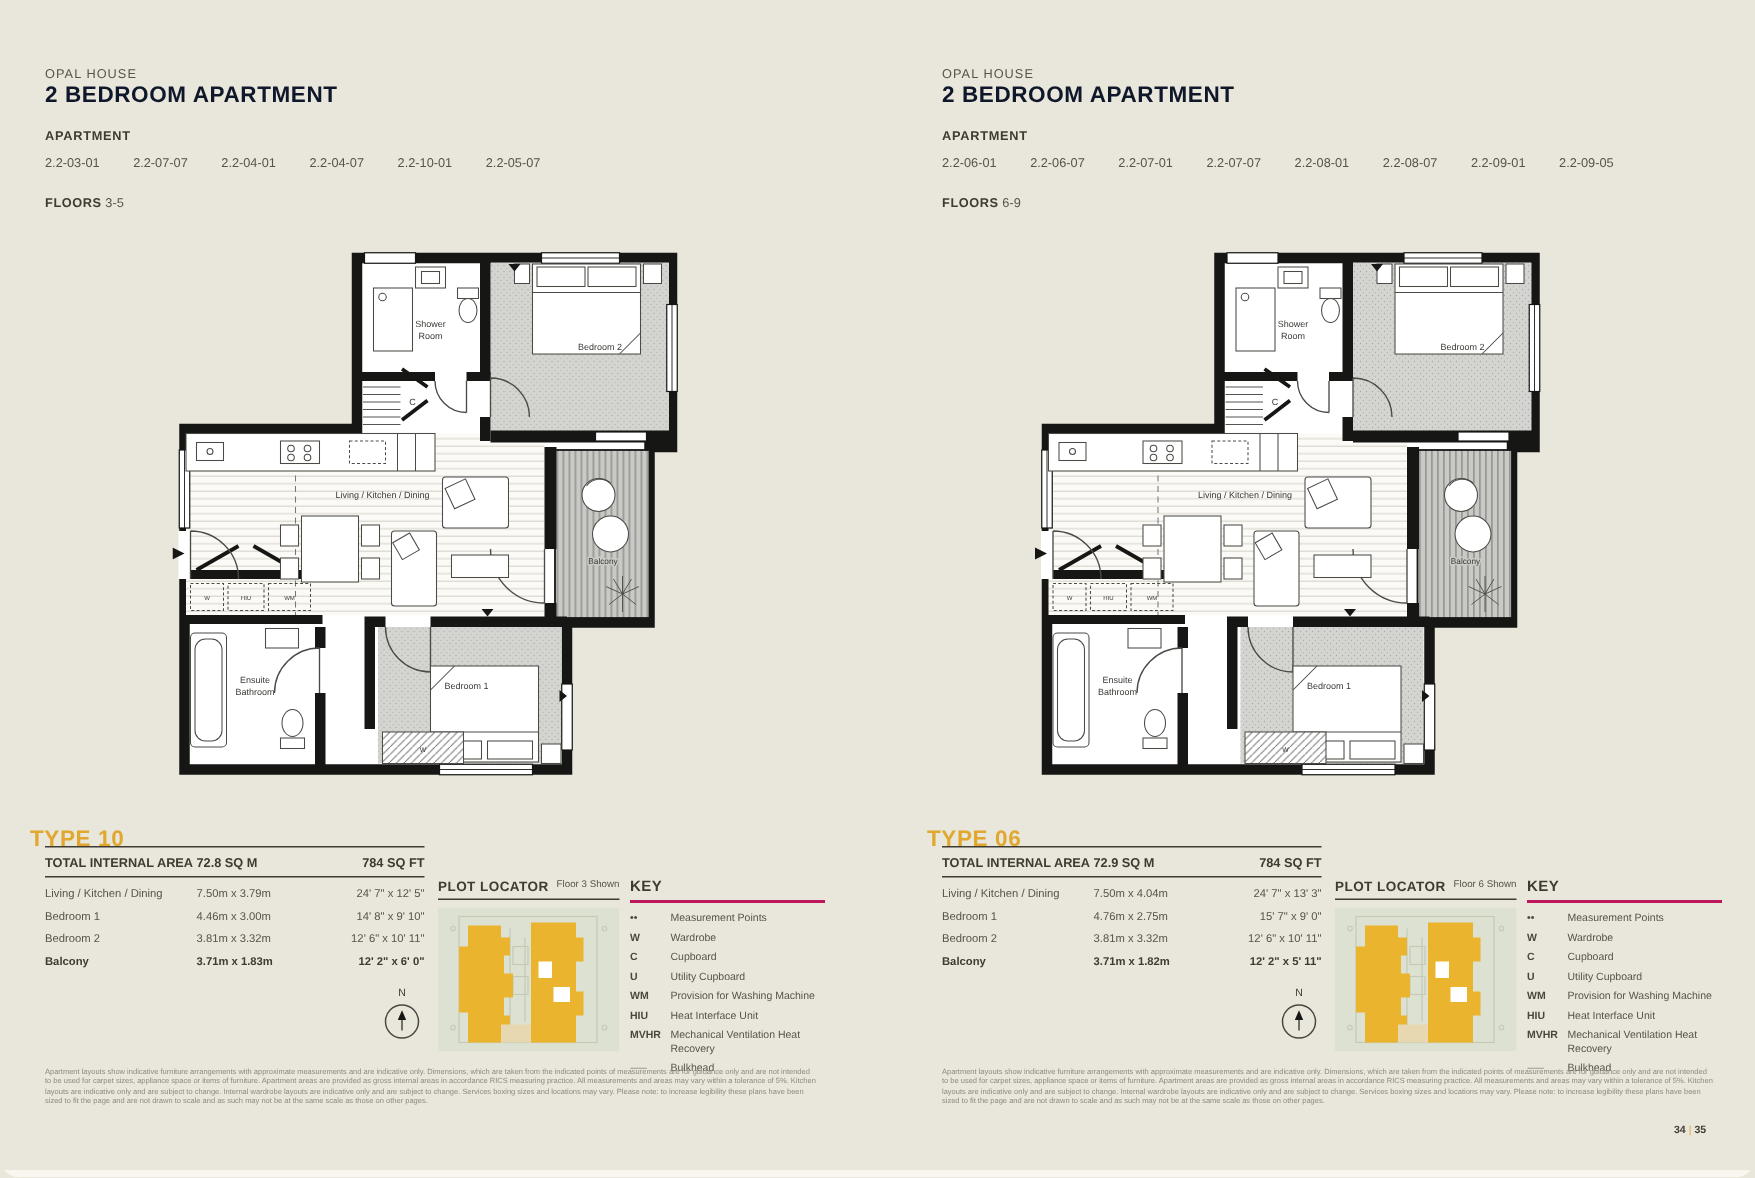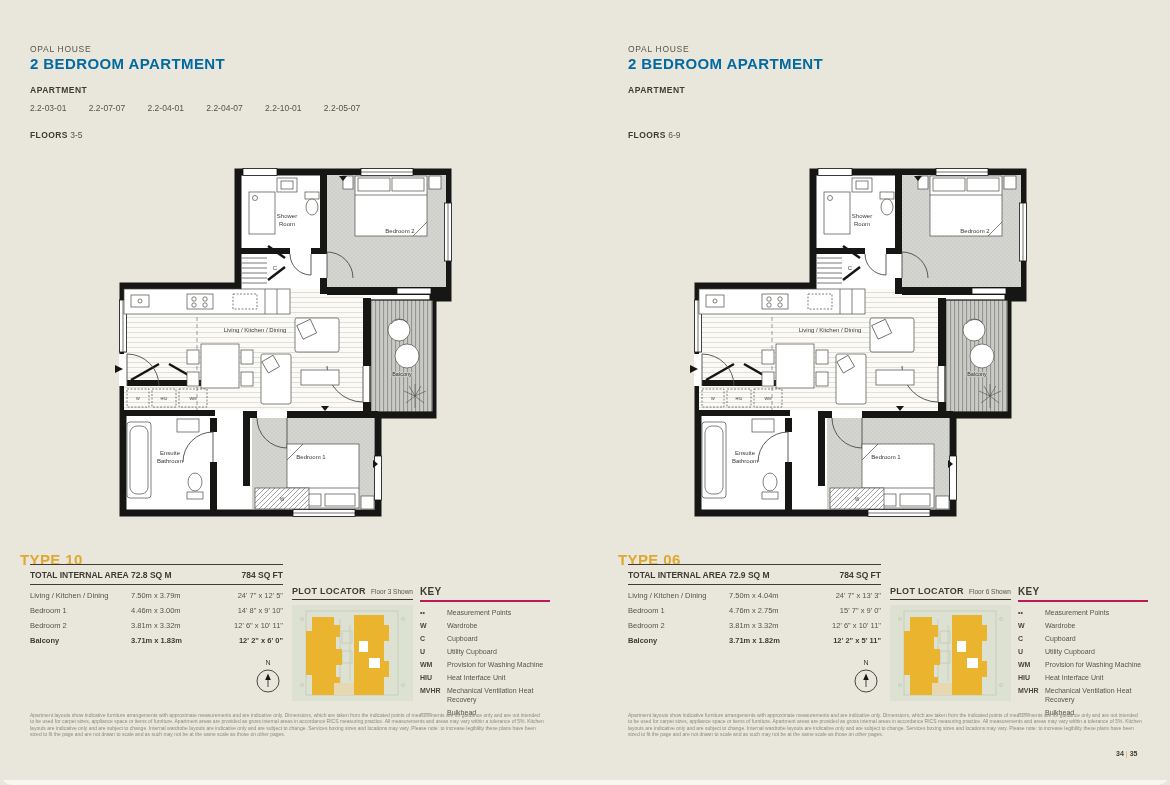--- a/index.html
+++ b/index.html
@@ -3,39 +3,39 @@
 <meta charset="utf-8">
 <style>
   html,body{margin:0;padding:0;}
   body{width:1170px;height:785px;background:#e9e6dc;font-family:"Liberation Sans",sans-serif;overflow:hidden;}
   .sheet{position:relative;width:1170px;height:785px;background:#e9e6dc;overflow:hidden;border-radius:13px;}
   .bottom-strip{position:absolute;left:0;top:780px;width:1170px;height:5px;background:#f8f6ef;}
   .page{position:absolute;top:0;width:585px;height:785px;}
   .page-left{left:0;}
   .page-right{left:598px;}
   .building{position:absolute;left:30px;top:44px;font-size:8.5px;letter-spacing:.7px;color:#57544b;}
-  .title{position:absolute;left:30px;top:55px;margin:0;font-size:15px;font-weight:bold;letter-spacing:.4px;color:#0369a1;}
+  .title{position:absolute;left:30px;top:55px;margin:0;font-size:15px;font-weight:bold;letter-spacing:.4px;color:#0f172a;}
   .apt-label{position:absolute;left:30px;top:85px;font-size:8.5px;font-weight:bold;letter-spacing:.5px;color:#3e3b33;}
   .apt-numbers{position:absolute;left:30px;top:103px;font-size:8.5px;color:#57544b;white-space:nowrap;}
   .apt-numbers span{margin-right:20px;}
   .floors{position:absolute;left:30px;top:130px;font-size:8.5px;color:#57544b;}
   .floors b{color:#3e3b33;letter-spacing:.4px;}
   .plan{position:absolute;top:168px;width:356px;height:364px;}
   .page-left .plan{left:115px;}
   .page-right .plan{left:92px;}
   .type-title{position:absolute;left:20px;top:551px;margin:0;font-size:15px;font-weight:bold;letter-spacing:.4px;color:#e0a82e;}
   .spec{position:absolute;left:30px;top:564px;width:253px;font-size:7.5px;color:#57544b;}
   .spec-head{display:flex;border-top:1.5px solid #3e3b33;border-bottom:1px solid #3e3b33;padding:4.5px 0 4px;font-size:8.5px;font-weight:bold;color:#3e3b33;}
   .spec-row{display:flex;margin-top:6px;}
   .c-name{flex:1;}
   .c-metric{width:82px;}
   .c-imp{width:70px;text-align:right;}
   .spec-row.bold{font-weight:bold;color:#3e3b33;}
   .locator{position:absolute;left:292px;top:586px;width:121px;}
-  .locator-head{display:flex;justify-content:space-between;align-items:center;border-bottom:1px solid #3e3b33;padding-bottom:3px;}
+  .locator-head{display:flex;justify-content:space-between;align-items:flex-start;border-bottom:1px solid #3e3b33;padding-bottom:3px;}
   .locator-title{font-size:9px;font-weight:bold;color:#3e3b33;letter-spacing:.3px;}
   .locator-floor{font-size:6.5px;color:#57544b;}
   .locator-img{display:block;margin-top:5px;width:121px;height:96px;}
   .compass{position:absolute;left:251px;top:659px;width:34px;text-align:center;}
   .compass-n{font-size:7px;color:#3e3b33;margin-bottom:1px;}
   .compass-svg{width:26px;height:26px;}
   .key{position:absolute;left:420px;top:586px;width:130px;}
   .key-title{font-size:10px;font-weight:bold;color:#3e3b33;border-bottom:2px solid #be185d;padding-bottom:3px;letter-spacing:.3px;}
   .key-rows{margin-top:7px;}
   .key-row{display:flex;margin-bottom:4.5px;font-size:7px;color:#57544b;line-height:8.5px;}
@@ -375,20 +375,30 @@
       </div>
     </div>
 
     <p class="disclaimer">Apartment layouts show indicative furniture arrangements with approximate measurements and are indicative only. Dimensions, which are taken from the indicated points of measurements are for guidance only and are not intended to be used for carpet sizes, appliance space or items of furniture. Apartment areas are provided as gross internal areas in accordance RICS measuring practice. All measurements and areas may vary within a tolerance of 5%. Kitchen layouts are indicative only and are subject to change. Internal wardrobe layouts are indicative only and are subject to change. Services boxing sizes and locations may vary. Please note: to increase legibility these plans have been sized to fit the page and are not drawn to scale and as such may not be at the same scale as those on other pages.</p>
   </section>
 
   <section class="page page-right">
     <div class="building">OPAL HOUSE</div>
     <h1 class="title">2 BEDROOM APARTMENT</h1>
     <div class="apt-label">APARTMENT</div>
+    <div class="apt-numbers">
+      <span>2.2-06-01</span>
+      <span>2.2-06-07</span>
+      <span>2.2-07-01</span>
+      <span>2.2-07-07</span>
+      <span>2.2-08-01</span>
+      <span>2.2-08-07</span>
+      <span>2.2-09-01</span>
+      <span>2.2-09-05</span>
+    </div>
     <div class="floors"><b>FLOORS</b> <span>6-9</span></div>
 
     <svg class="plan" viewBox="0 0 356 364">
         <use href="#fp"></use>
       </svg>
 
     <h2 class="type-title">TYPE 06</h2>
 
     <div class="spec">
       <div class="spec-head">

